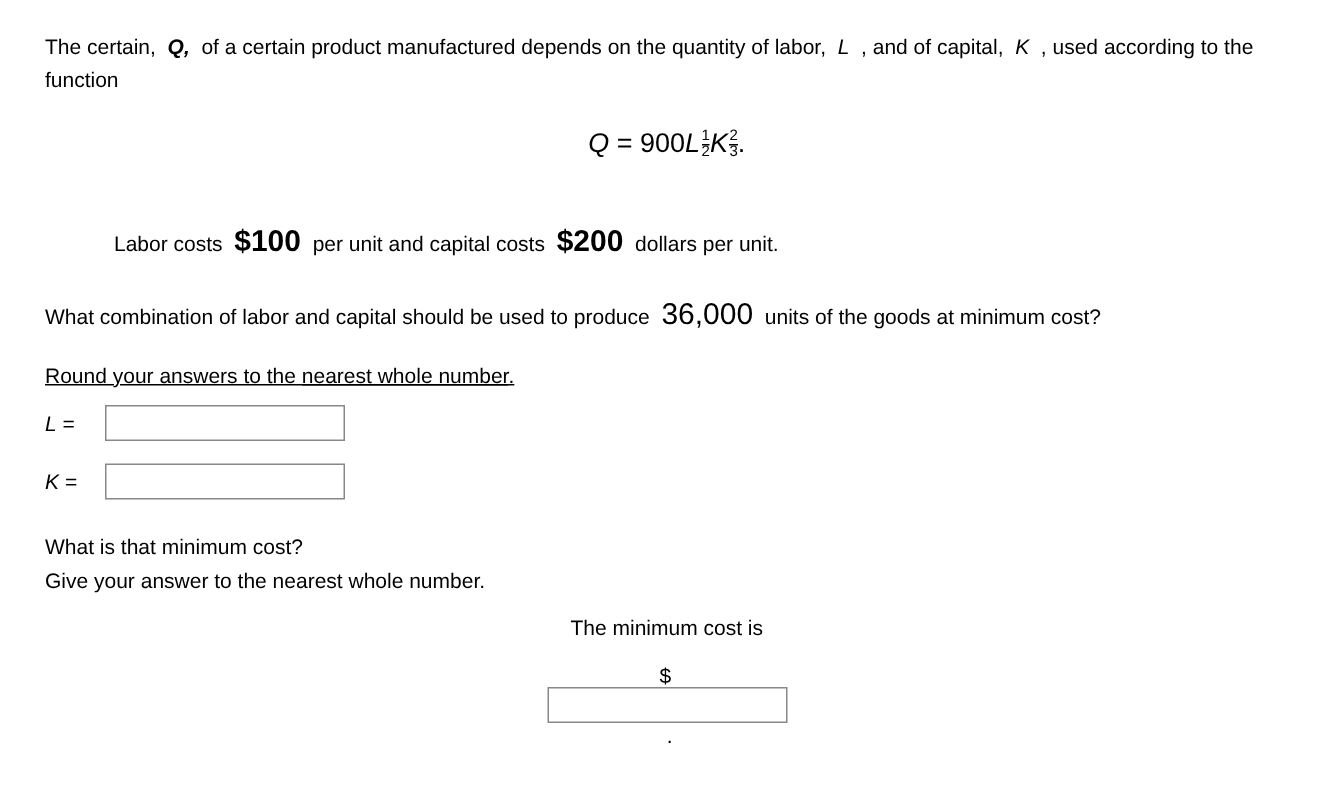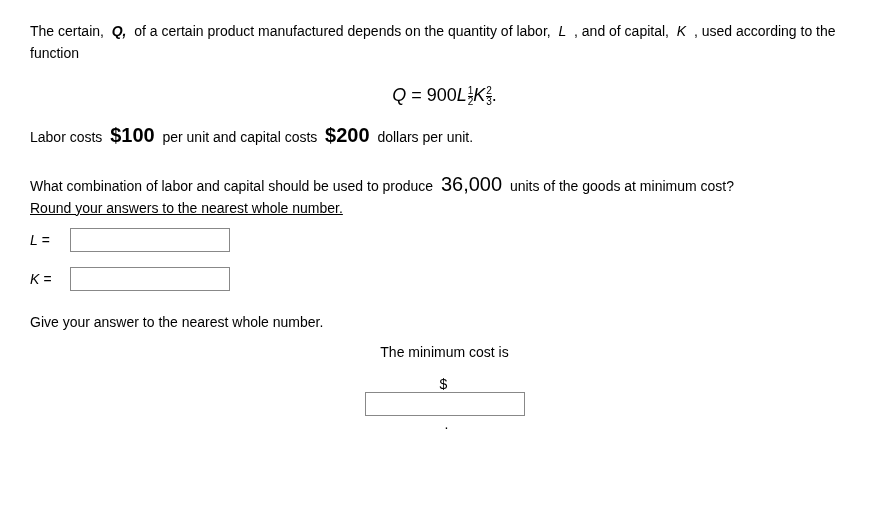--- a/index.html
+++ b/index.html
@@ -15,34 +15,35 @@
       width: 889px;
       min-height: 523px;
       padding: 20px 30px;
     }
     .intro-text {
       line-height: 1.6;
       margin-bottom: 20px;
     }
     .formula-block {
       text-align: center;
-      margin: 10px 0 10px 0;
+      margin: 10px 0 36px 0;
       font-size: 18px;
     }
     .labor-capital-line {
       margin-bottom: 20px;
       font-size: 14px;
       line-height: 1.8;
+      margin-left: 46px;
     }
     .dollar-amount {
       font-size: 20px;
       font-weight: bold;
     }
     .produce-line {
-      margin-bottom: 4px;
+      margin-bottom: 20px;
       font-size: 14px;
     }
     .produce-number {
       font-size: 20px;
       font-weight: normal;
     }
     .round-note {
       margin-bottom: 12px;
       font-size: 14px;
     }
@@ -154,20 +155,21 @@
   <span class="input-label" style="font-style:italic;">L =</span>
   <input type="text" class="input-field" value="" style="">
 </div>
 
 <div class="input-row">
   <span class="input-label" style="font-style:italic;">K =</span>
   <input type="text" class="input-field" value="" style="">
 </div>
 
 <div class="min-cost-section">
+  <p>What is that minimum cost?</p>
   <p>Give your answer to the nearest whole number.</p>
   <div class="min-cost-line">
     <span>The minimum cost is</span>
     &nbsp;<span class="dollar-sign">$</span>
     <input type="text" class="input-field" value="" style="">
     <span class="period">.</span>
   </div>
 </div>
 
 </body></html>

